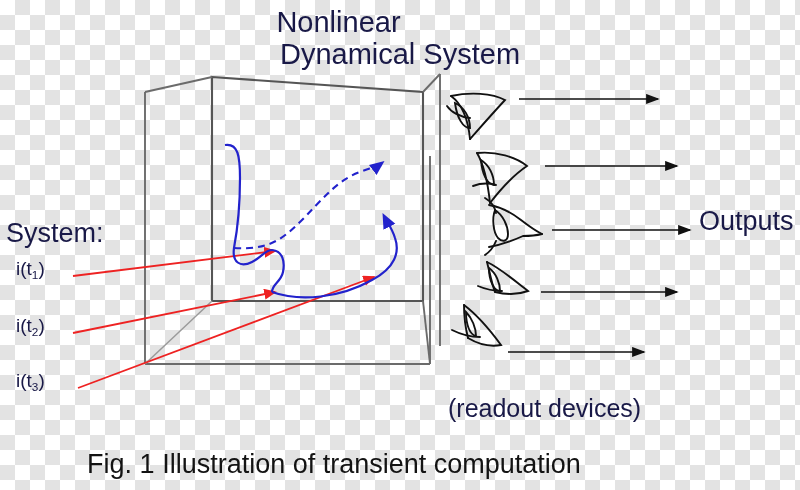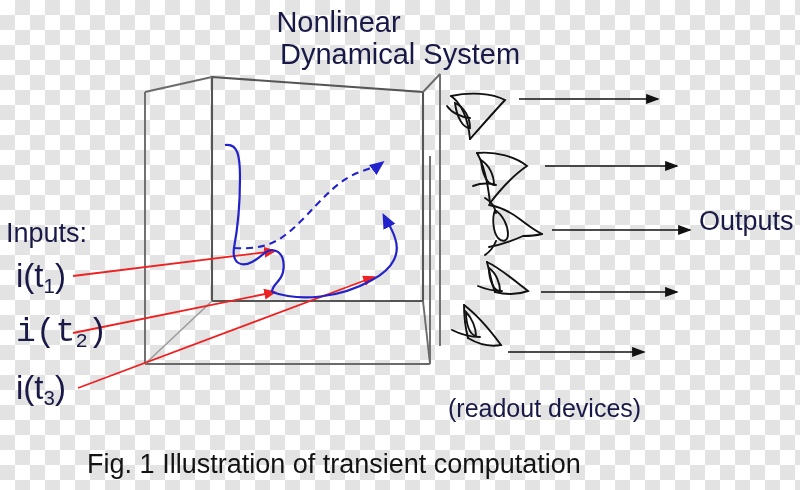--- a/index.html
+++ b/index.html
@@ -44,28 +44,28 @@
     left: 0; top: 38px;
     width: 800px;
     text-align: center;
     font-size: 29px;
   }
   #inputs-label {
     left: 6px; top: 218px;
     font-size: 27px;
   }
   .input-term {
-    font-size: 33px;
+    font-size: 19px;
   }
   .input-term sub {
     font-size: 0.62em;
     vertical-align: -0.3em;
   }
   #input-t1 { left: 16px; top: 258px; }
-  #input-t2 { left: 16px; top: 315px; font-family: Liberation Mono, monospace; }
+  #input-t2 { left: 16px; top: 315px; }
   #input-t3 { left: 16px; top: 370px; }
   #outputs-label {
     left: 699px; top: 206px;
     font-size: 27px;
     text-align: right;
   }
   #observers-label {
     left: 500px; top: 365px;
     font-size: 25px;
   }
@@ -192,21 +192,21 @@
       <line x1="545" y1="166" x2="677" y2="166" marker-end="url(#blackArrow)"></line>
       <line x1="552" y1="230" x2="690" y2="230" marker-end="url(#blackArrow)"></line>
       <line x1="541" y1="292" x2="677" y2="292" marker-end="url(#blackArrow)"></line>
       <line x1="508" y1="352" x2="644" y2="352" marker-end="url(#blackArrow)"></line>
     </g>
   </svg>
 
   <div class="label" id="title-line1">Nonlinear</div>
   <div class="label" id="title-line2">Dynamical System</div>
 
-  <div class="label" id="inputs-label">Inputs:</div>
+  <div class="label" id="inputs-label">System:</div>
 
   <div class="label input-term" id="input-t1"><span>i(t</span><sub>1</sub><span>)</span></div>
 
   <div class="label input-term" id="input-t2"><span>i(t</span><sub>2</sub><span>)</span></div>
 
   <div class="label input-term" id="input-t3"><span>i(t</span><sub>3</sub><span>)</span></div>
 
   <div class="label" id="outputs-label">Outputs</div>
 
   <div class="label" id="observers-sublabel">(readout devices)</div>

